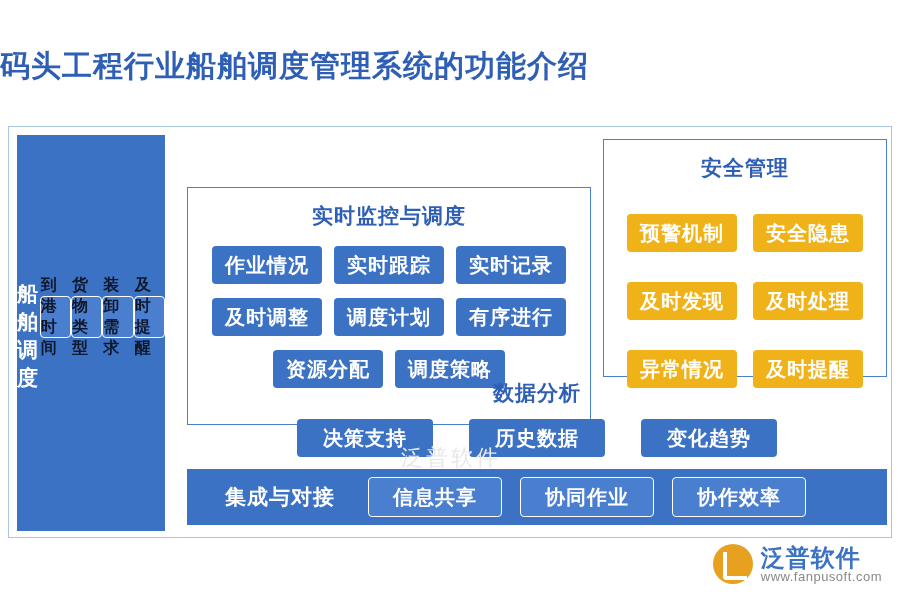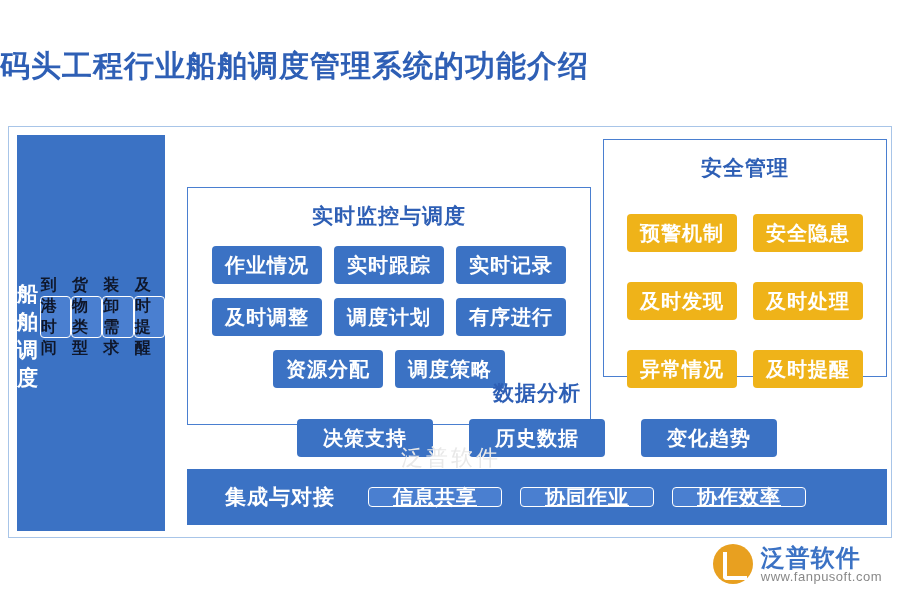--- a/index.html
+++ b/index.html
@@ -179,25 +179,24 @@
     color: #ffffff;
     font-size: 21px;
     font-weight: bold;
     margin-left: 38px;
     margin-right: 24px;
     letter-spacing: 1px;
     white-space: nowrap;
   }
   #integration-bar .chip {
     width: 134px;
-    height: 20px;
+    height: 40px;
     background: #4a7fd0;
     border: 1px solid #ffffff;
     margin: 0 9px;
-    text-decoration: underline;
   }
 
   
   #watermark {
     position: absolute;
     left: 392px;
     top: 316px;
     font-size: 22px;
     color: #e8e8e8;
     letter-spacing: 3px;

